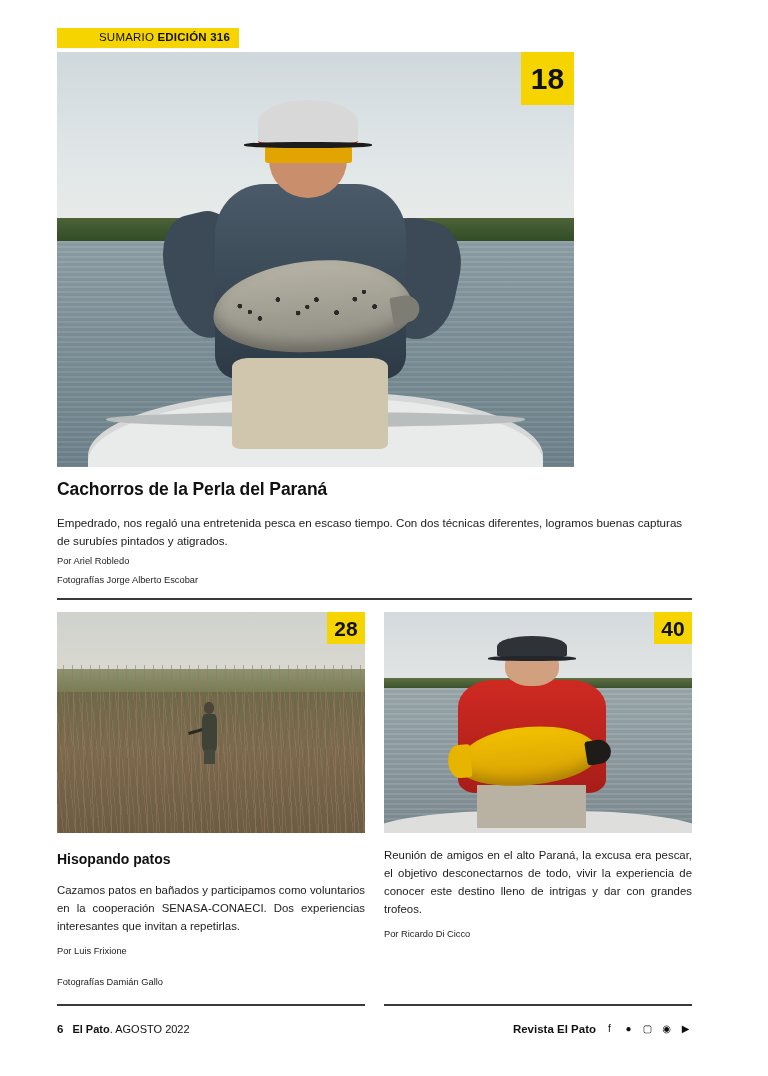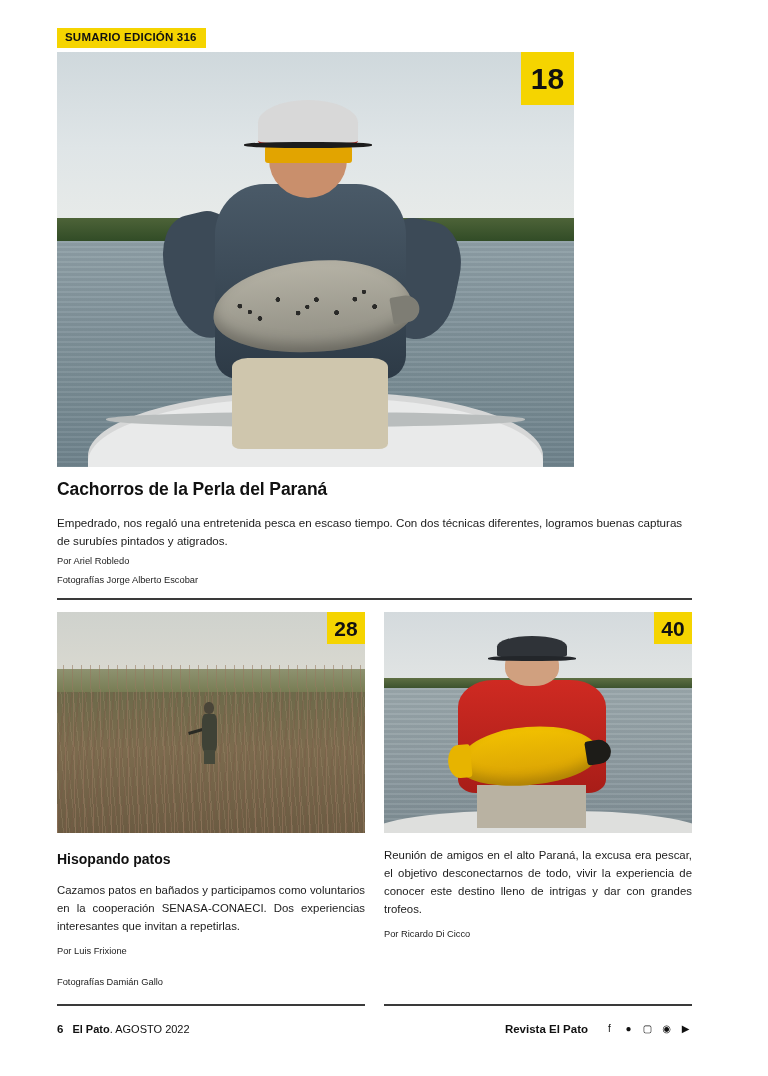--- a/index.html
+++ b/index.html
@@ -30,21 +30,21 @@
   .sumario-tag {
     background: #f5d400;
     color: #111;
     font-size: 11.5px;
     letter-spacing: 0.2px;
     padding: 4px 9px 4px 8px;
     display: inline-block;
     line-height: 1;
     white-space: nowrap;
   }
-  .sumario-tag .light { font-weight: 700; }
+  .sumario-tag .light { font-weight: 400; margin-left: 34px; }
   .sumario-tag .bold { font-weight: 700; }
 
   
   .feature-photo {
     position: absolute;
     left: 57px;
     top: 52px;
     width: 517px;
     height: 415px;
     overflow: hidden;
@@ -166,21 +166,21 @@
     display: flex;
     align-items: center;
     justify-content: space-between;
     font-size: 11px;
   }
   .footer-left { display: flex; align-items: center; gap: 9px; }
   .footer-page { font-weight: 700; font-size: 11.5px; }
   .footer-mag { font-size: 11px; }
   .footer-mag .b { font-weight: 700; }
   .footer-right { display: flex; align-items: center; gap: 6px; }
-  .footer-right .label { font-weight: 700; font-size: 11.5px; margin-right: 9px; }
+  .footer-right .label { font-weight: 700; font-size: 11.5px; margin-right: 1px; }
   .soc {
     width: 13px; height: 13px;
     display: inline-flex; align-items: center; justify-content: center;
     font-size: 10px; color: #111;
   }
 
   
   
   .sky-1 {
     position: absolute; left: 0; top: 0; width: 100%; height: 42%;

